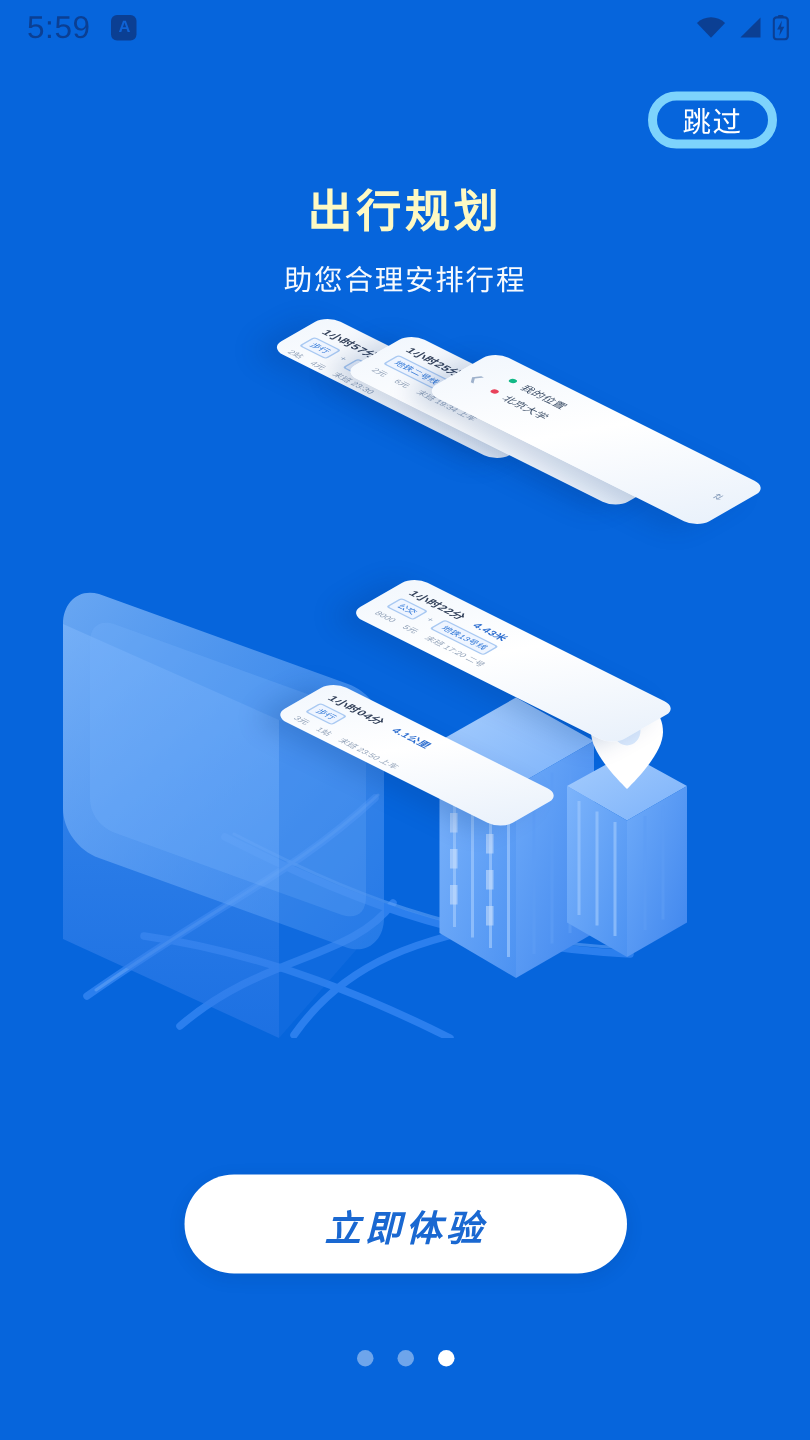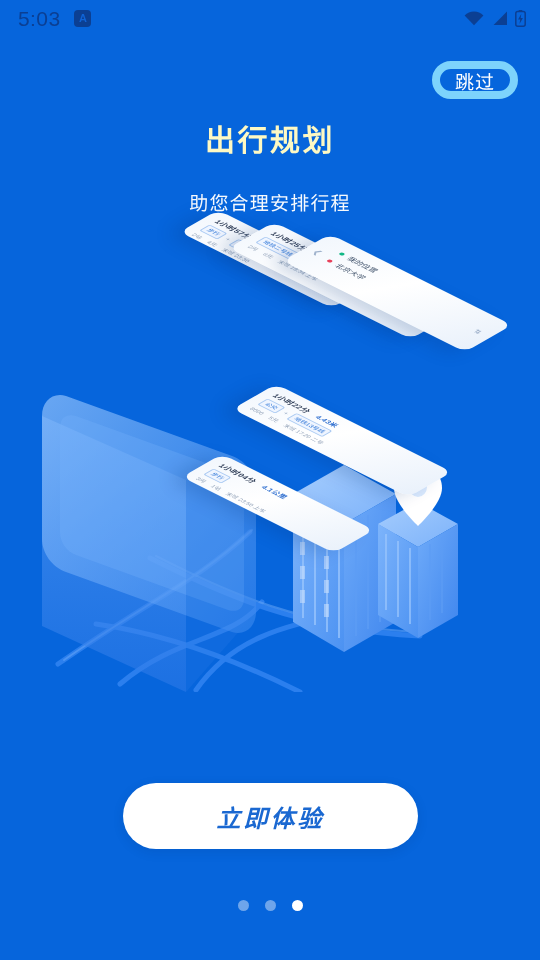--- a/index.html
+++ b/index.html
@@ -27,33 +27,33 @@
     display:flex;align-items:center;justify-content:center;
     font-size:11px;font-weight:bold;color:#0f63d6;line-height:1;
   }
   .sb-right{display:flex;align-items:center;gap:7px;}
   .sb-right svg{display:block;}
 
   
   .skip-btn{
     position:absolute;top:61px;right:22px;
     width:86px;height:38px;border-radius:19px;
-    border:8px solid #7dd3fc;background:transparent;
+    border:6px solid #7dd3fc;background:transparent;
     color:#ffffff;font-size:19px;letter-spacing:1px;
     display:flex;align-items:center;justify-content:center;
     box-sizing:border-box;cursor:pointer;padding:0;
   }
 
   
   .title{
     position:absolute;top:116px;left:0;width:540px;text-align:center;
     color:#fef9c3;font-size:30px;font-weight:bold;letter-spacing:2.5px;
   }
   .subtitle{
-    position:absolute;top:188px;left:0;width:540px;text-align:center;
+    position:absolute;top:171px;left:0;width:540px;text-align:center;
     color:#ffffff;font-size:19px;letter-spacing:1.2px;opacity:.97;
   }
 
   
   .illus{position:absolute;left:0;top:232px;width:540px;height:460px;}
   .illus svg{display:block;width:540px;height:460px;}
 
   
   .cards{position:absolute;left:0;top:0;width:540px;height:460px;}
   .iso-card{
@@ -115,21 +115,21 @@
   .pdot{width:11px;height:11px;border-radius:50%;background:rgba(255,255,255,.42);cursor:pointer;}
   .pdot.active{background:#ffffff;}
 </style>
 </head>
 <body>
 
 <div class="screen">
 
   <div class="statusbar">
     <div class="sb-left">
-      <div class="sb-time">5:03</div>
+      <div class="sb-time">5:59</div>
       <div class="sb-appicon">
         <span>A</span>
       </div>
     </div>
     <div class="sb-right">
       <span>
         <svg width="20" height="15" viewBox="0 0 20 15" aria-hidden="true">
           <path d="M10 14.2 0.6 4.4A13.3 13.3 0 0 1 19.4 4.4Z" fill="#0b3f93"></path>
         </svg>
       </span>

